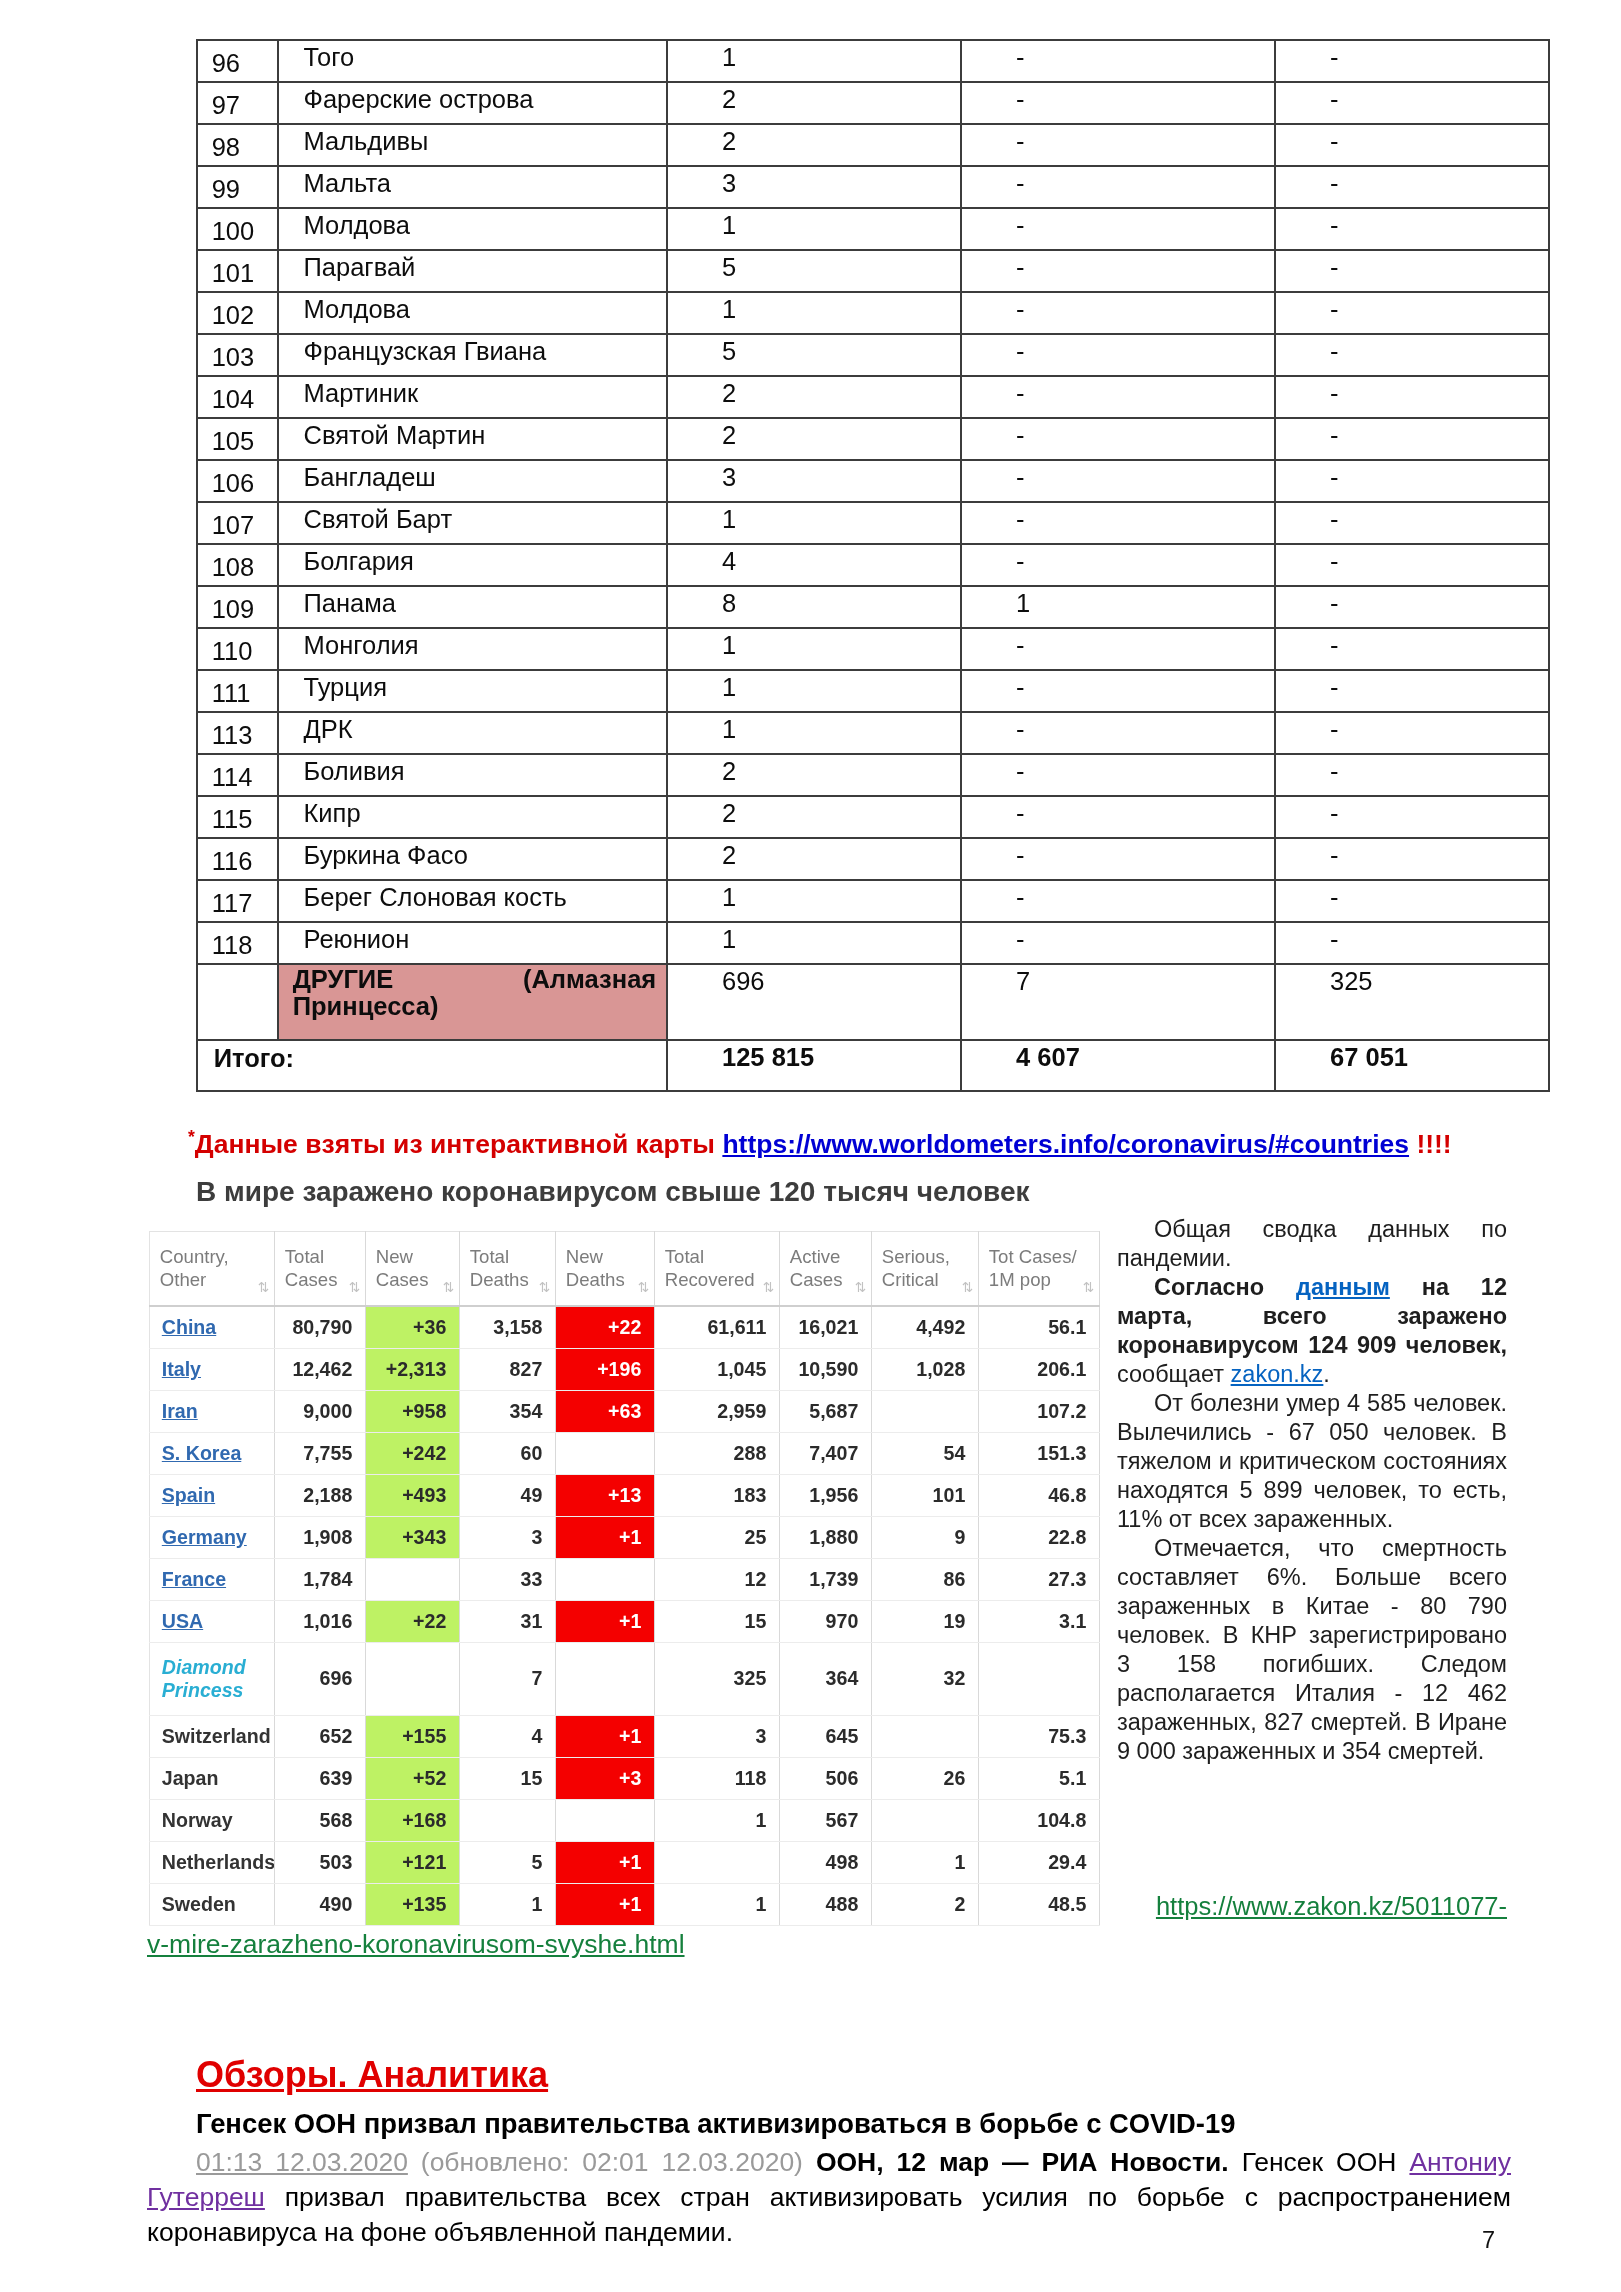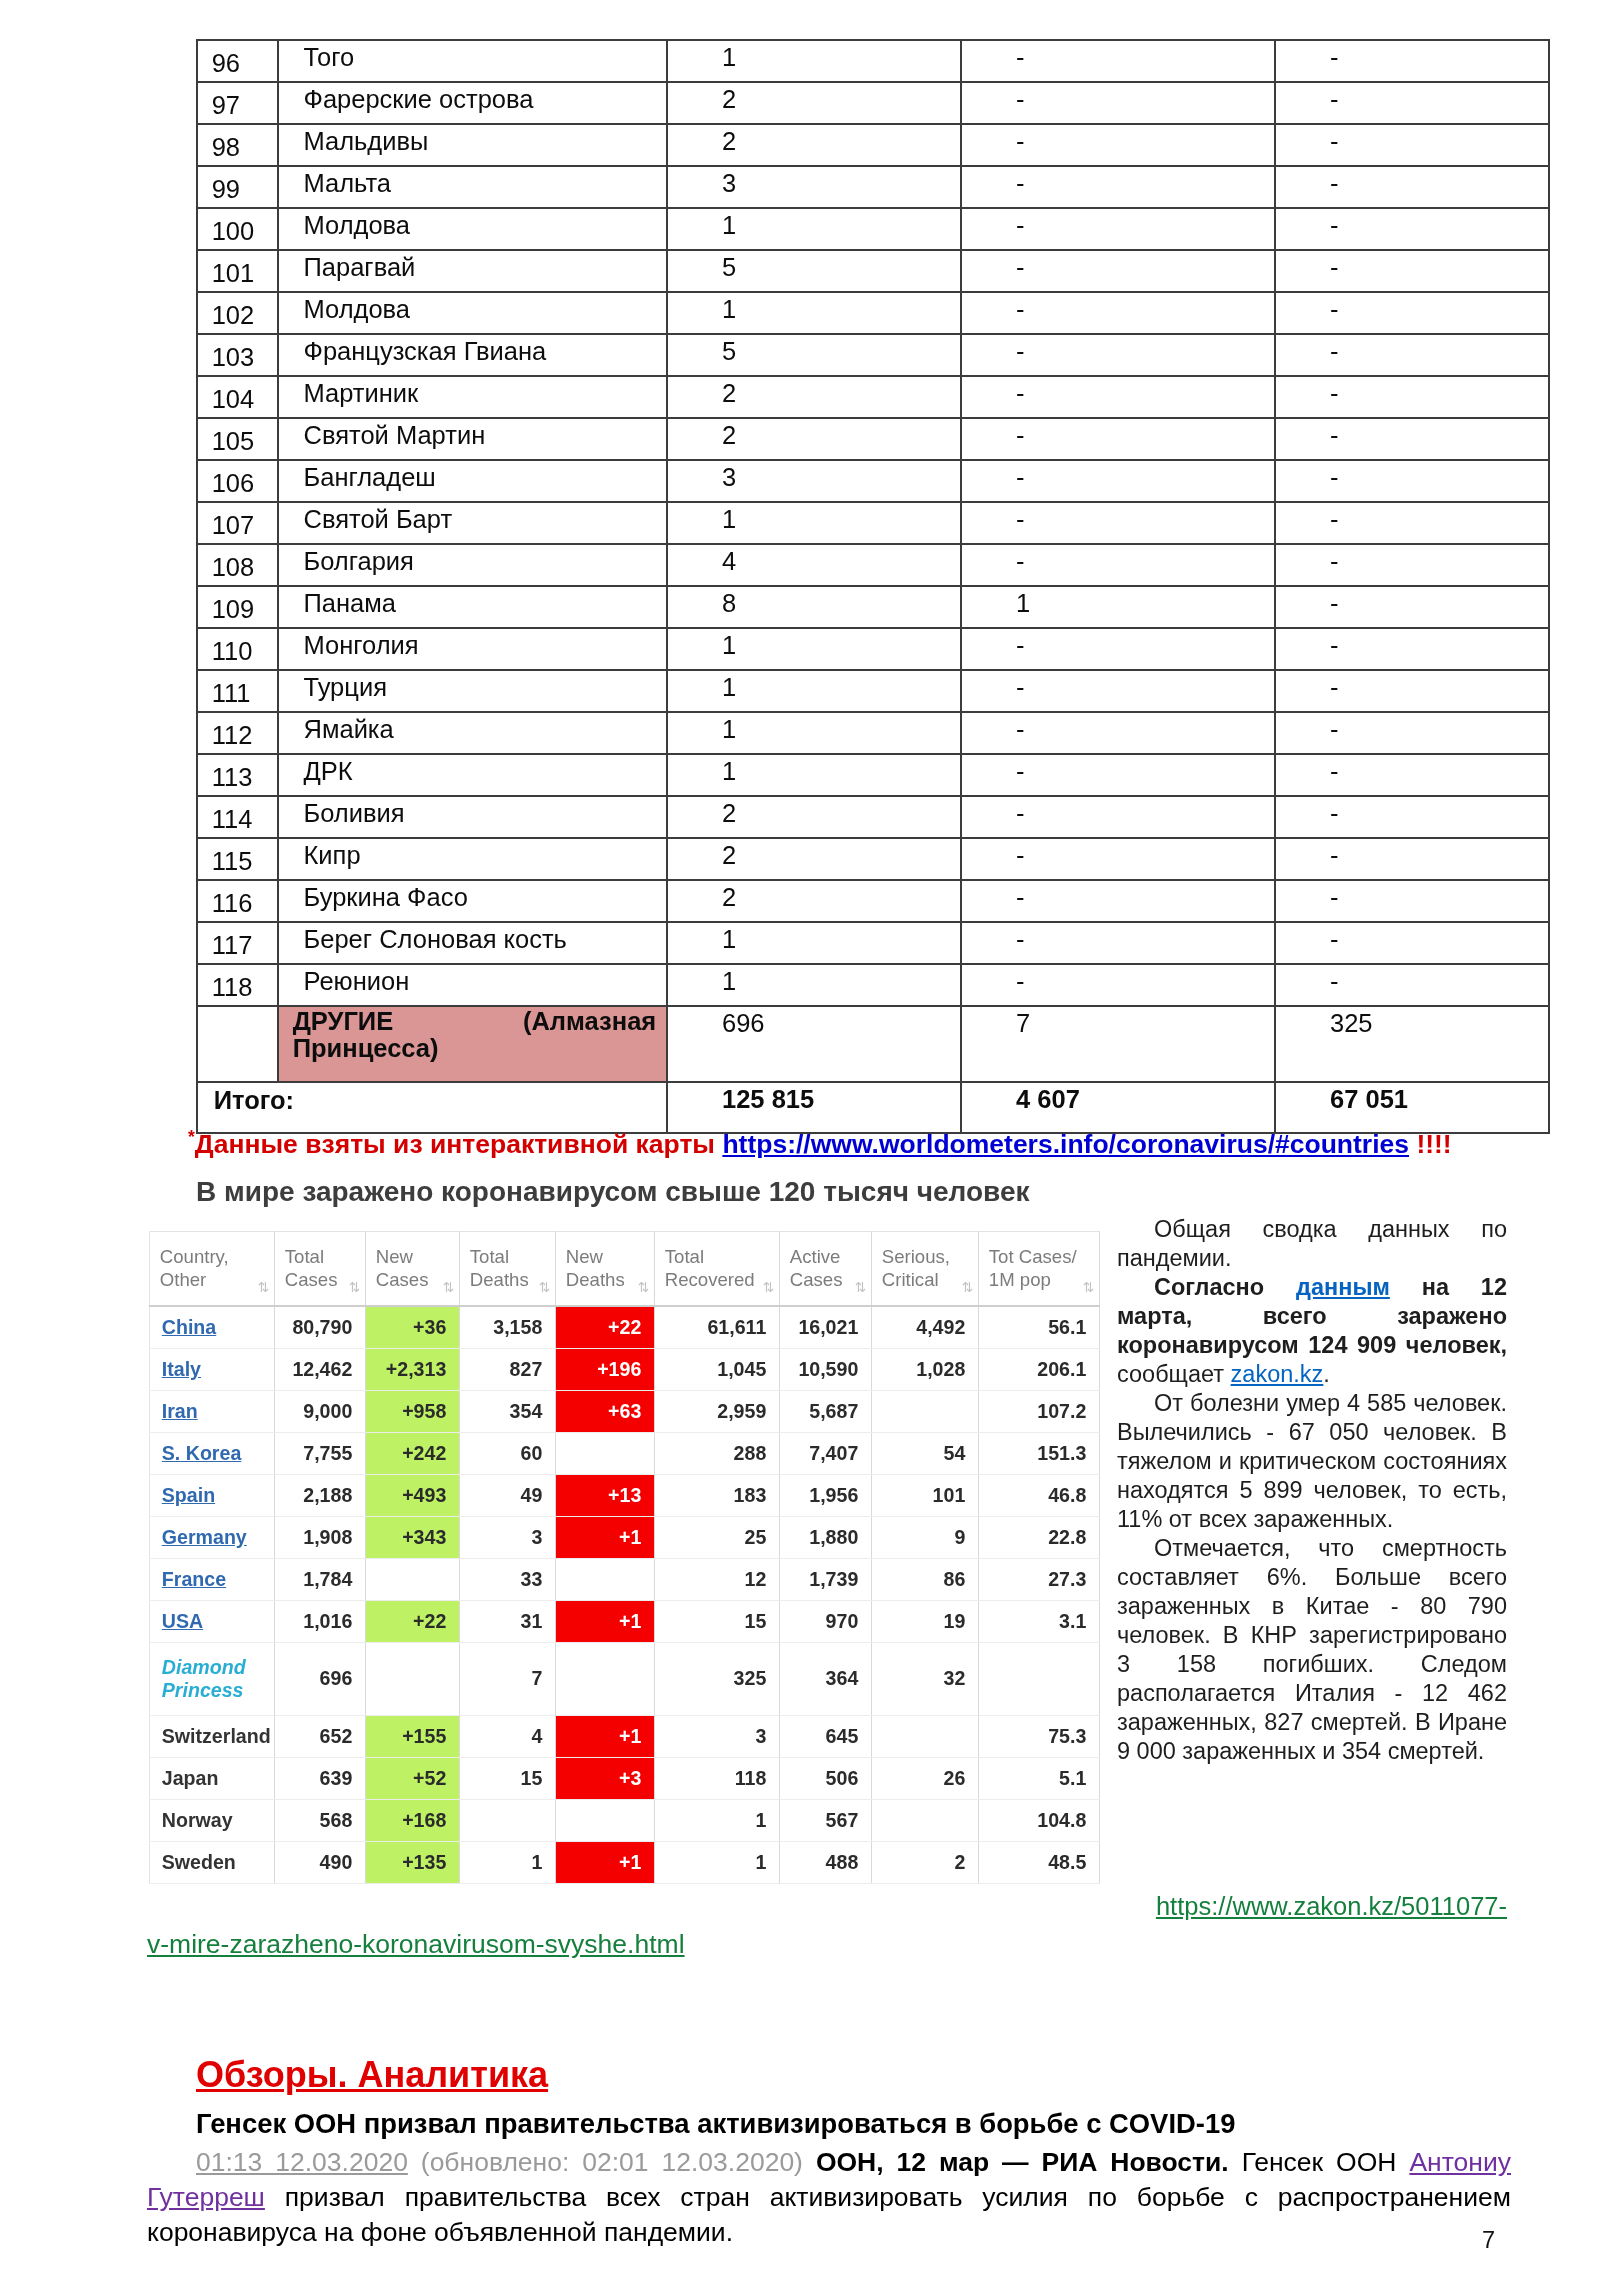--- a/index.html
+++ b/index.html
@@ -215,27 +215,20 @@
   </tr>
 
   <tr>
     <td class="c-num">111</td>
     <td class="c-country">Турция</td>
     <td class="c-val">1</td>
     <td class="c-val">-</td>
     <td class="c-val">-</td>
   </tr>
 
-  <tr>
-    <td class="c-num">112</td>
-    <td class="c-country">Ямайка</td>
-    <td class="c-val">1</td>
-    <td class="c-val">-</td>
-    <td class="c-val">-</td>
-  </tr>
 
   <tr>
     <td class="c-num">113</td>
     <td class="c-country">ДРК</td>
     <td class="c-val">1</td>
     <td class="c-val">-</td>
     <td class="c-val">-</td>
   </tr>
 
   <tr>
@@ -532,20 +525,31 @@
     <td class="w-num">568</td>
     <td class="w-num yellow">+168</td>
     <td class="w-num"></td>
     <td class="w-num"></td>
     <td class="w-num">1</td>
     <td class="w-num">567</td>
     <td class="w-num"></td>
     <td class="w-num">104.8</td>
   </tr>
 
+  <tr>
+    <td class="w-country">Netherlands</td>
+    <td class="w-num">503</td>
+    <td class="w-num yellow">+121</td>
+    <td class="w-num">5</td>
+    <td class="w-num red">+1</td>
+    <td class="w-num"></td>
+    <td class="w-num">498</td>
+    <td class="w-num">1</td>
+    <td class="w-num">29.4</td>
+  </tr>
 
   <tr>
     <td class="w-country">Sweden</td>
     <td class="w-num">490</td>
     <td class="w-num yellow">+135</td>
     <td class="w-num">1</td>
     <td class="w-num red">+1</td>
     <td class="w-num">1</td>
     <td class="w-num">488</td>
     <td class="w-num">2</td>

